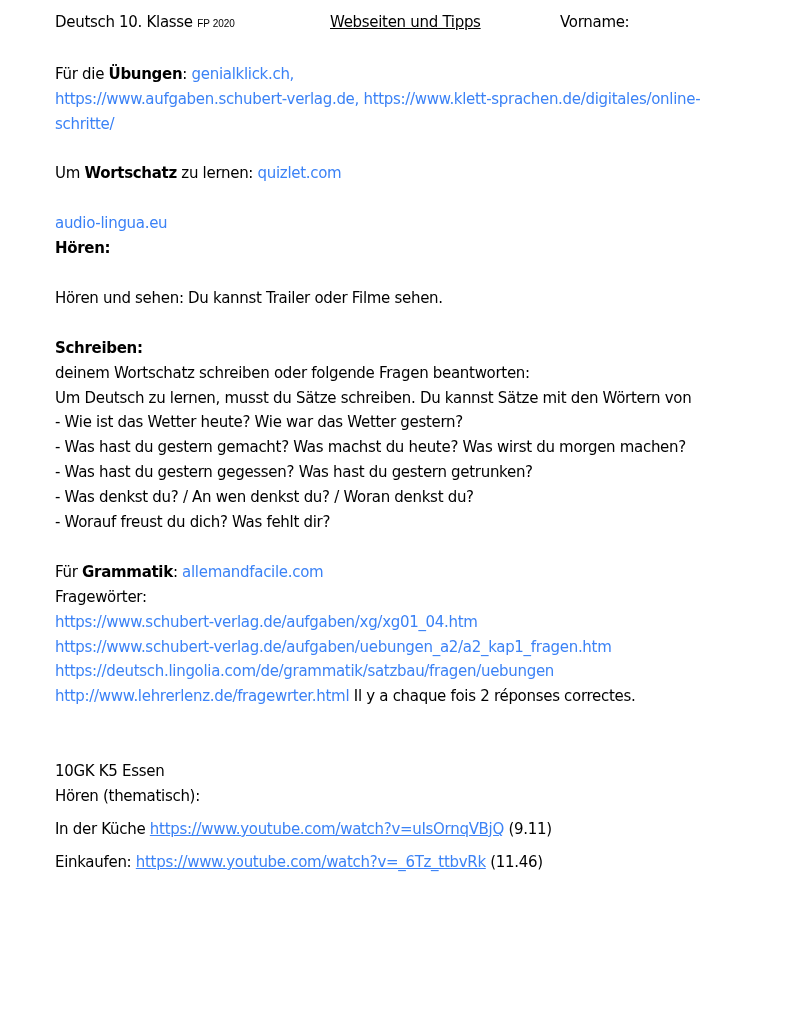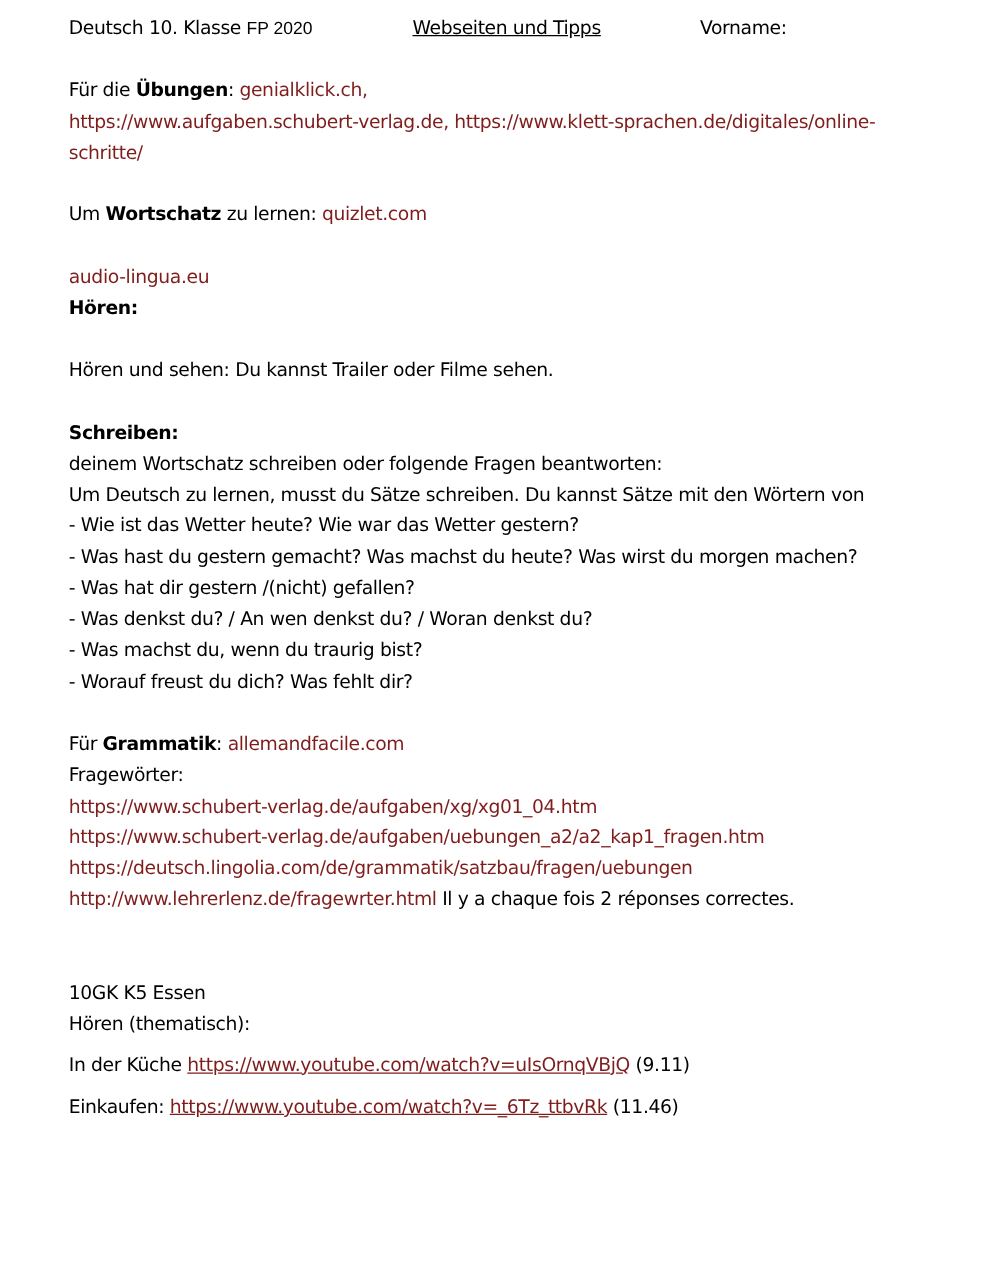--- a/index.html
+++ b/index.html
@@ -26,31 +26,31 @@
   }
   .col1 { width: 275px; flex: 0 0 auto; }
   .col2 { width: 230px; flex: 0 0 auto; }
   .col3 { flex: 0 0 auto; }
   .title-text {
     font-weight: normal;
     text-decoration: underline;
   }
   .plain {
     font-family: "Liberation Sans", sans-serif;
-    font-size: 14px;
+    font-size: 10px;
     letter-spacing: 0;
   }
   .line {
     line-height: 24.9px;
     min-height: 24.9px;
     white-space: pre-wrap;
   }
   .spaced { margin-top: 8px; }
   .b { font-weight: bold; }
-  .lnk { color: #7f1d1d; }
+  .lnk { color: #3b82f6; }
   .u { text-decoration: underline; }
 </style>
 </head>
 <body>
 
 <div class="doc">
   <div class="header-row">
     <span class="col1"><span>Deutsch 10. Klasse</span> <span class="plain">FP 2020</span></span>
     <span class="col2"><span class="title-text">Webseiten und Tipps</span></span>
     <span class="col3">Vorname:</span>
@@ -66,23 +66,22 @@
       <div class="line"><span class="lnk">audio-lingua.eu</span></div>
       <div class="line"><span class="b">Hören:</span></div>
       <div class="line"></div>
       <div class="line"><span>Hören und sehen: Du kannst Trailer oder Filme sehen.</span></div>
       <div class="line"></div>
       <div class="line"><span class="b">Schreiben:</span></div>
       <div class="line"><span>deinem Wortschatz schreiben oder folgende Fragen beantworten:</span></div>
       <div class="line"><span>Um Deutsch zu lernen, musst du Sätze schreiben. Du kannst Sätze mit den Wörtern von</span></div>
       <div class="line"><span>- Wie ist das Wetter heute? Wie war das Wetter gestern?</span></div>
       <div class="line"><span>- Was hast du gestern gemacht? Was machst du heute? Was wirst du morgen machen?</span></div>
-      <div class="line"><span>- Was hat dir gestern /(nicht) gefallen?</span></div>
+      <div class="line"><span>- Was hast du gestern gegessen? Was hast du gestern getrunken?</span></div>
       <div class="line"><span>- Was denkst du? / An wen denkst du? / Woran denkst du?</span></div>
-      <div class="line"><span>- Was machst du, wenn du traurig bist?</span></div>
       <div class="line"><span>- Worauf freust du dich? Was fehlt dir?</span></div>
       <div class="line"></div>
       <div class="line"><span>Für </span><span class="b">Grammatik</span><span>: </span><span class="lnk">allemandfacile.com</span></div>
       <div class="line"><span>Fragewörter:</span></div>
       <div class="line"><span class="lnk">https://www.schubert-verlag.de/aufgaben/xg/xg01_04.htm</span></div>
       <div class="line"><span class="lnk">https://www.schubert-verlag.de/aufgaben/uebungen_a2/a2_kap1_fragen.htm</span></div>
       <div class="line"><span class="lnk">https://deutsch.lingolia.com/de/grammatik/satzbau/fragen/uebungen</span></div>
       <div class="line"><span class="lnk">http://www.lehrerlenz.de/fragewrter.html</span><span> Il y a chaque fois 2 réponses correctes.</span></div>
       <div class="line"></div>
       <div class="line"></div>

